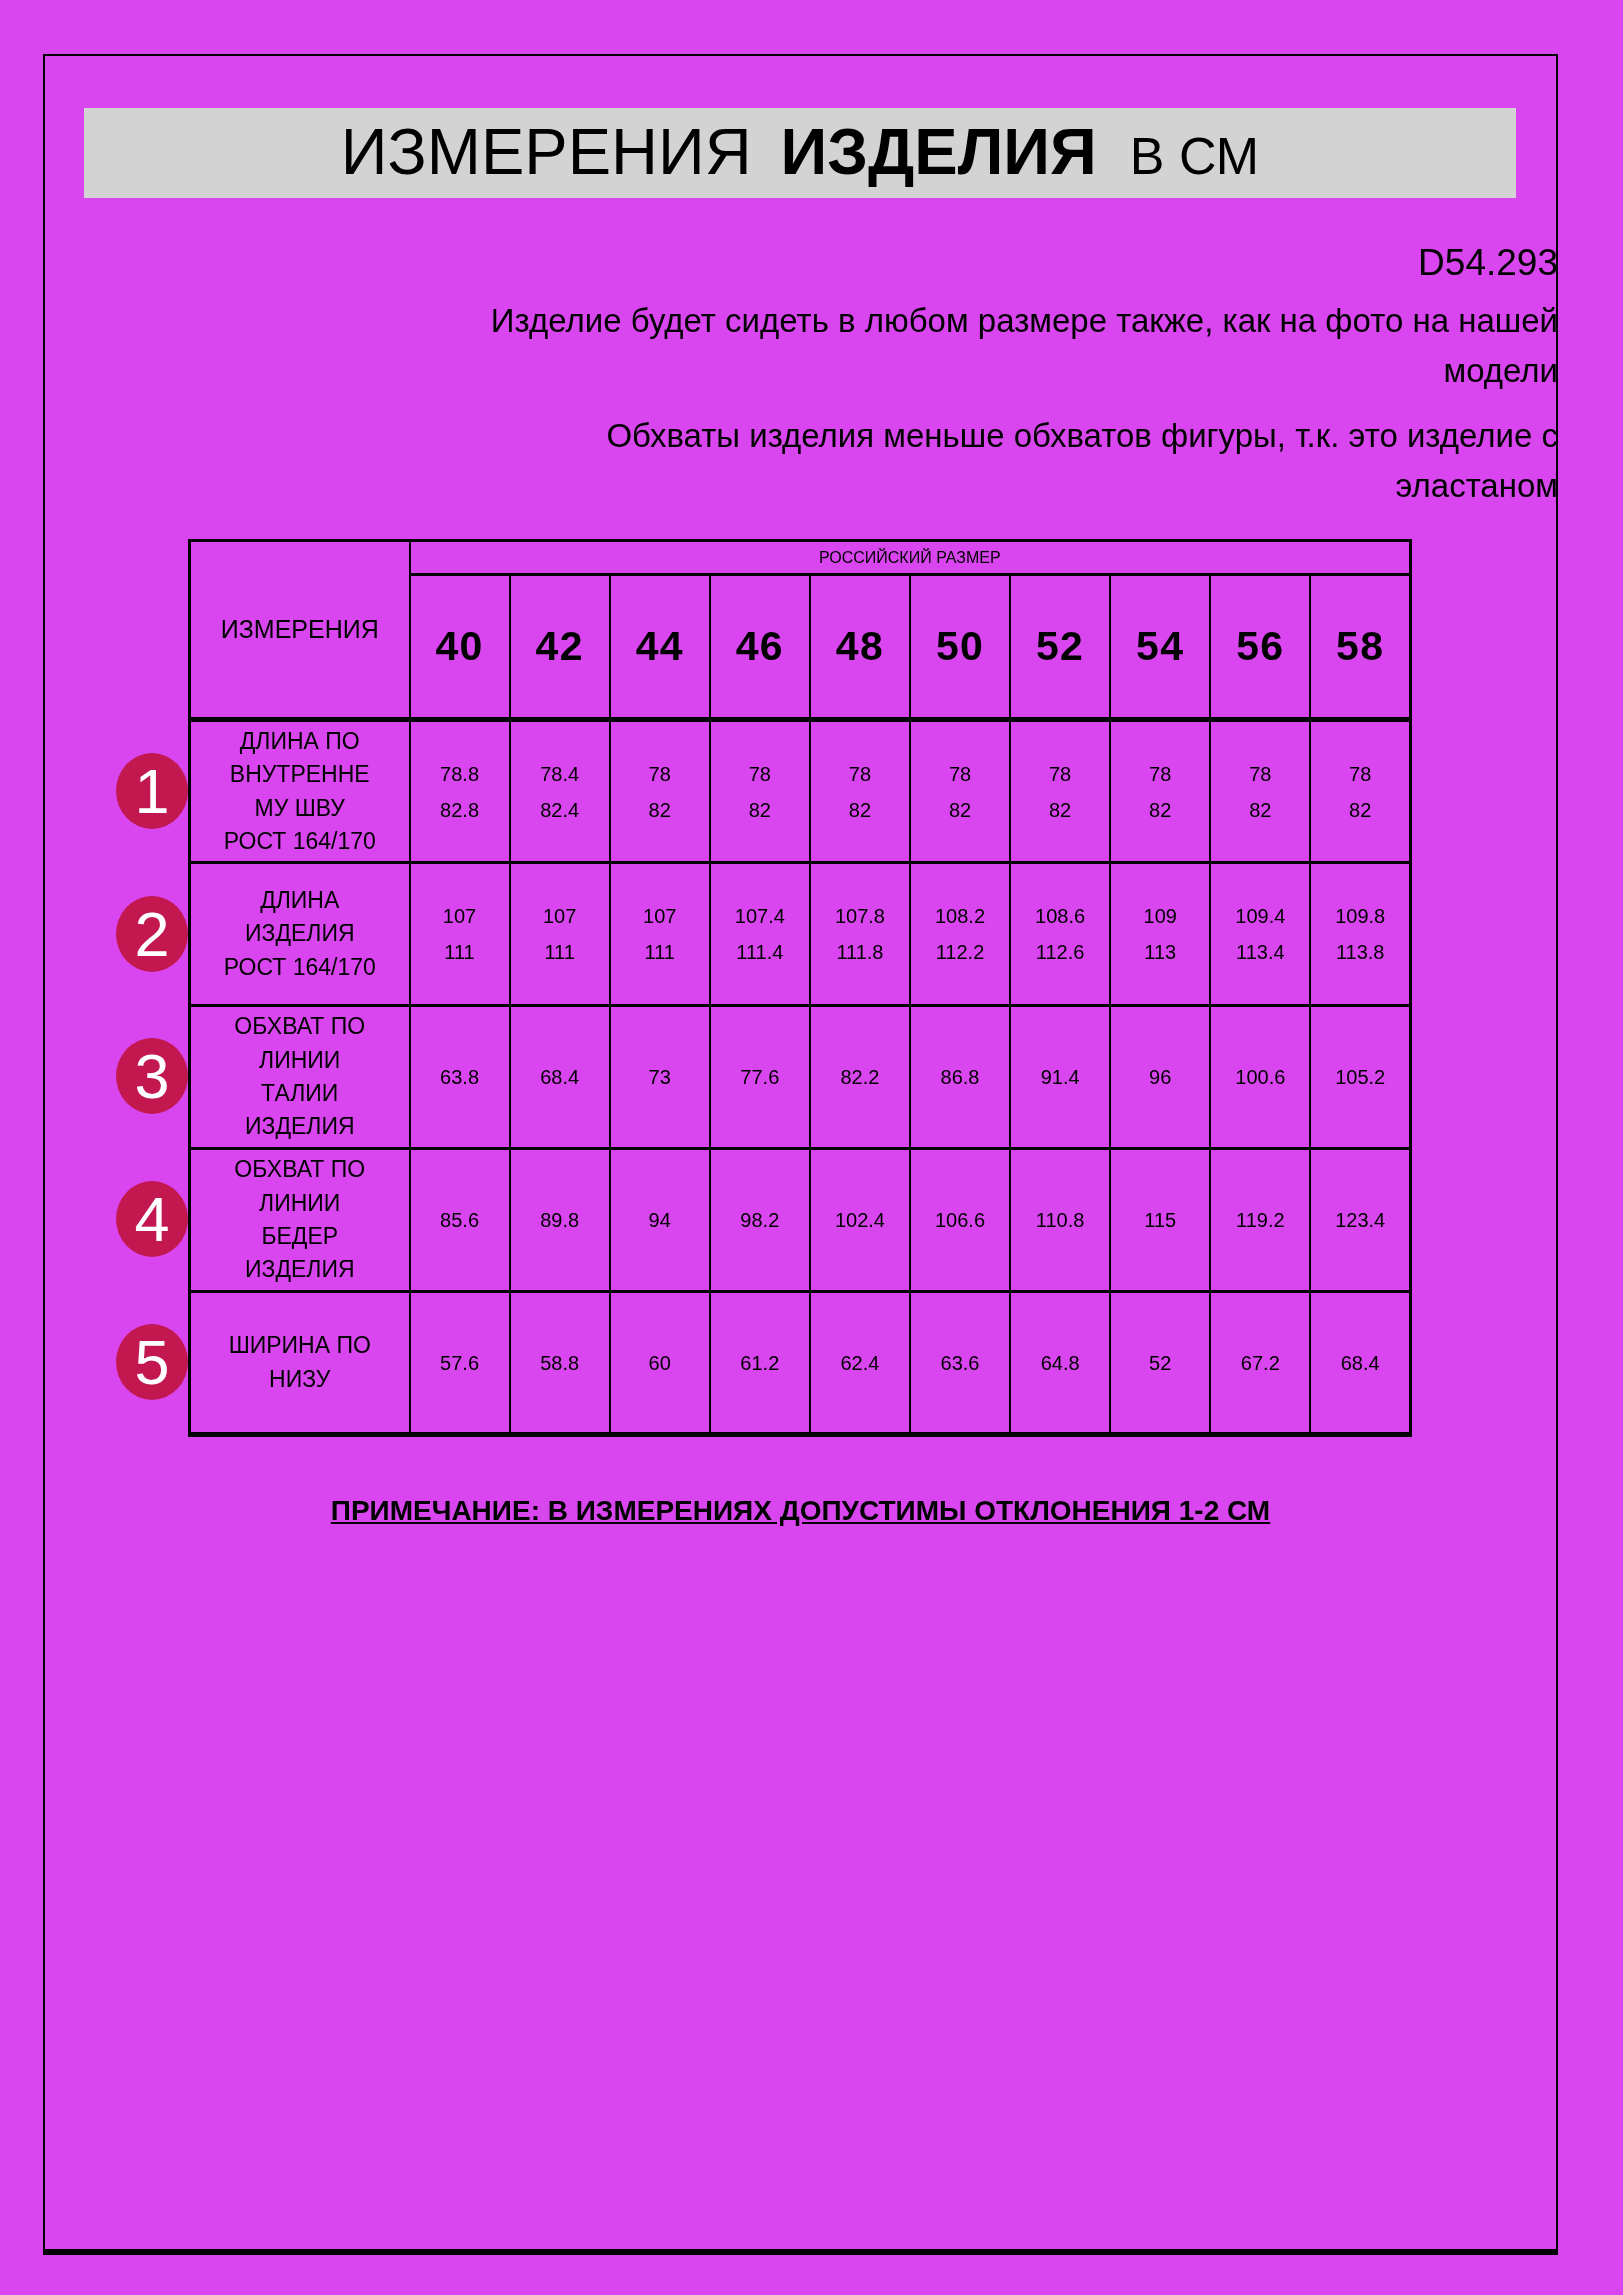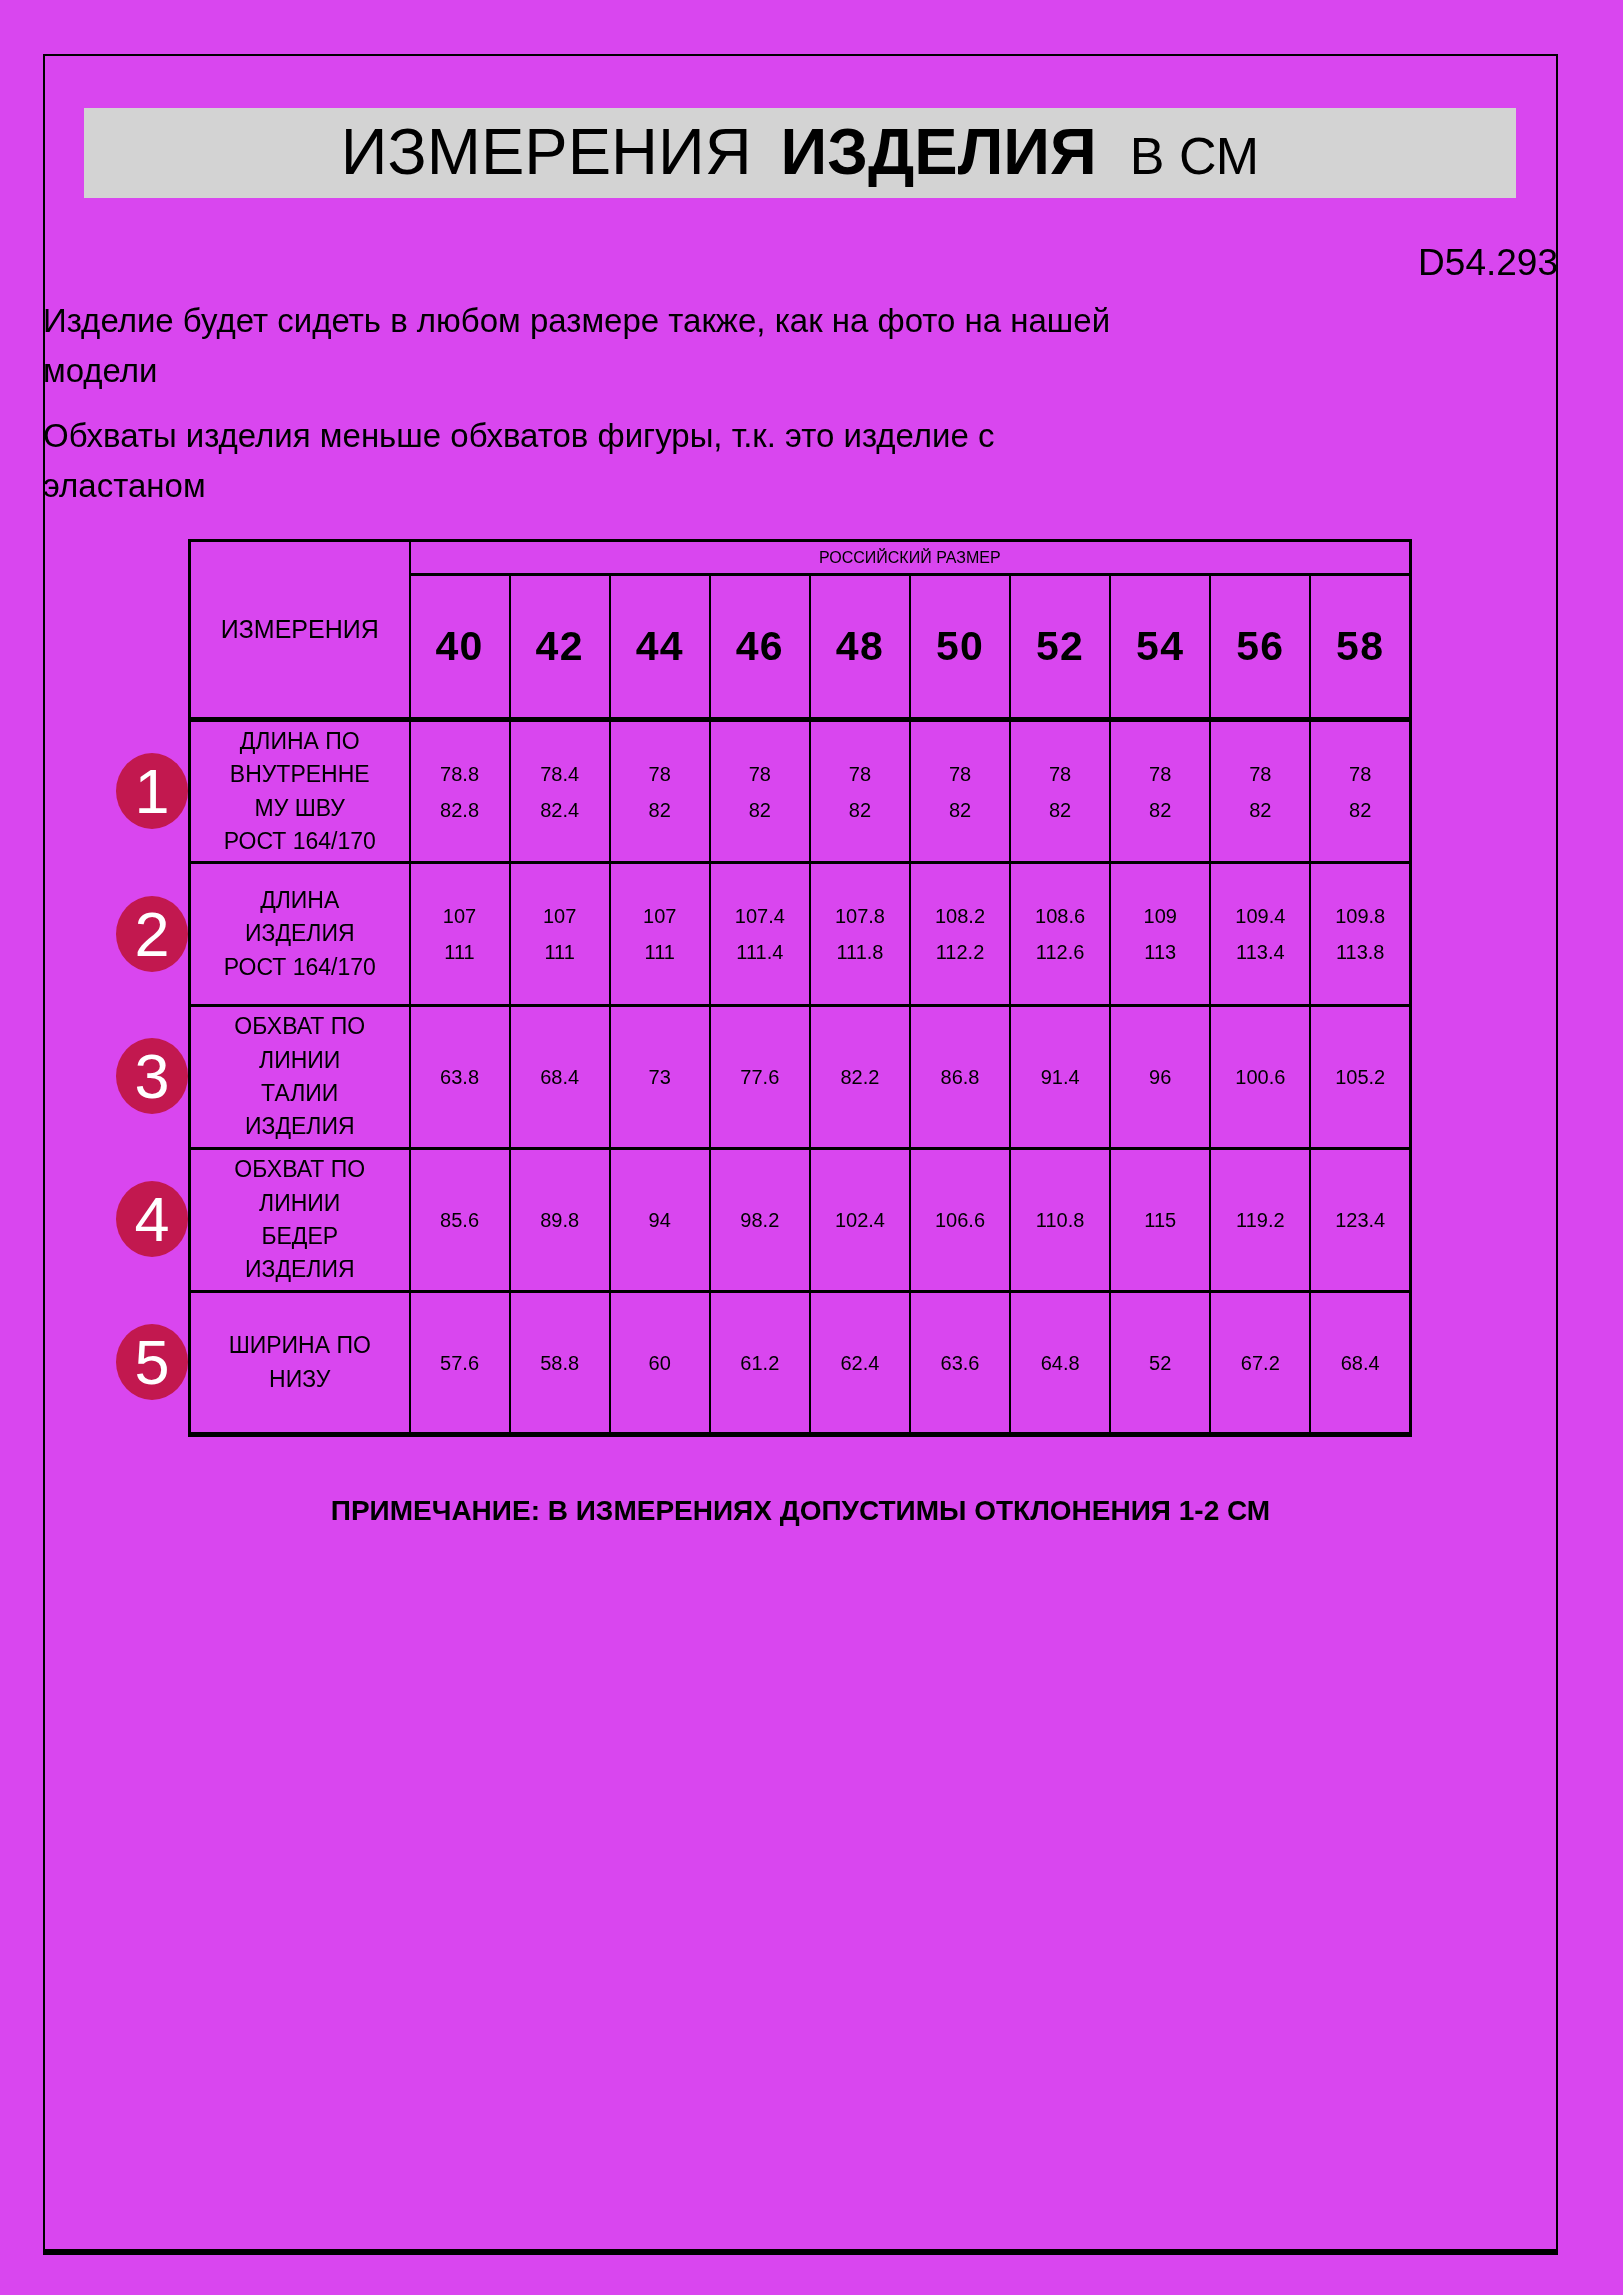--- a/index.html
+++ b/index.html
@@ -18,21 +18,21 @@
     padding-top:10.5px;box-sizing:border-box;
   }
   .banner .t1{font-size:65px;line-height:1;}
   .banner .t2{font-size:65px;line-height:1;font-weight:bold;margin-left:29px;}
   .banner .t3{font-size:52px;line-height:1;margin-left:33px;}
   .model{
     position:absolute;left:43px;top:241px;width:1515px;
     text-align:right;font-size:37px;line-height:1.2;
   }
   .para{
-    position:absolute;left:43px;width:1515px;text-align:left;
+    position:absolute;left:43px;width:1515px;text-align:right;
     font-size:33px;line-height:1.5;
   }
   .para span{display:block;}
   .para.p1{top:296px;}
   .para.p2{top:411px;}
   .tablewrap{position:absolute;left:188px;top:539px;}
   table.size-table{
     border-collapse:collapse;table-layout:fixed;width:1224px;
     border:3.3px solid #000;border-bottom-width:5.2px;
   }
@@ -44,21 +44,21 @@
   tr.group-row{height:34px;}
   .group{font-size:16px;}
   .corner{font-size:25px;border-bottom-width:5.2px;}
   tr.size-row{height:145px;}
   .size-cell{font-size:41px;font-weight:bold;letter-spacing:1.3px;border-bottom-width:5.2px;}
   tbody tr{height:143px;}
   .row-label{font-size:23px;line-height:1.45;white-space:pre-line;}
   .value-cell{font-size:20px;line-height:1.8;white-space:pre-line;}
   .footnote{
     position:absolute;left:43px;top:1495px;width:1515px;text-align:center;
-    font-size:28px;font-weight:bold;
+    font-size:28px;font-weight:bold;text-decoration:underline;
   }
   .row-num{
     position:absolute;left:116px;width:72px;height:76px;border-radius:50%;
     background:var(--accent,#c2184f);color:#fff;font-size:63px;line-height:1;
     display:flex;align-items:center;justify-content:center;
   }
 </style>
 </head>
 <body>
 

